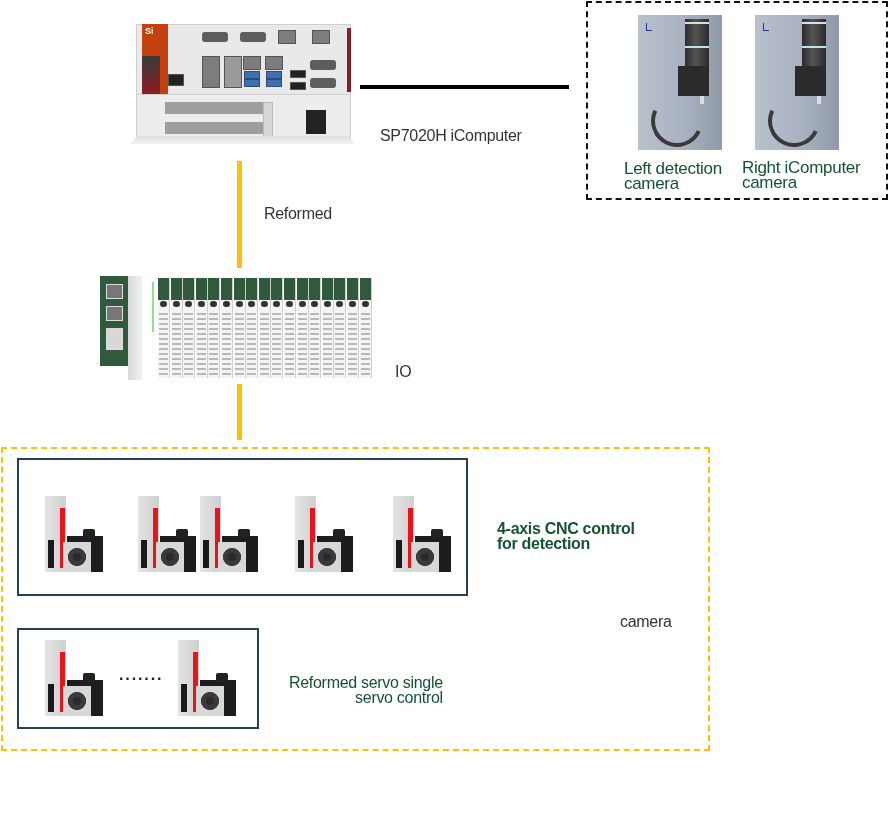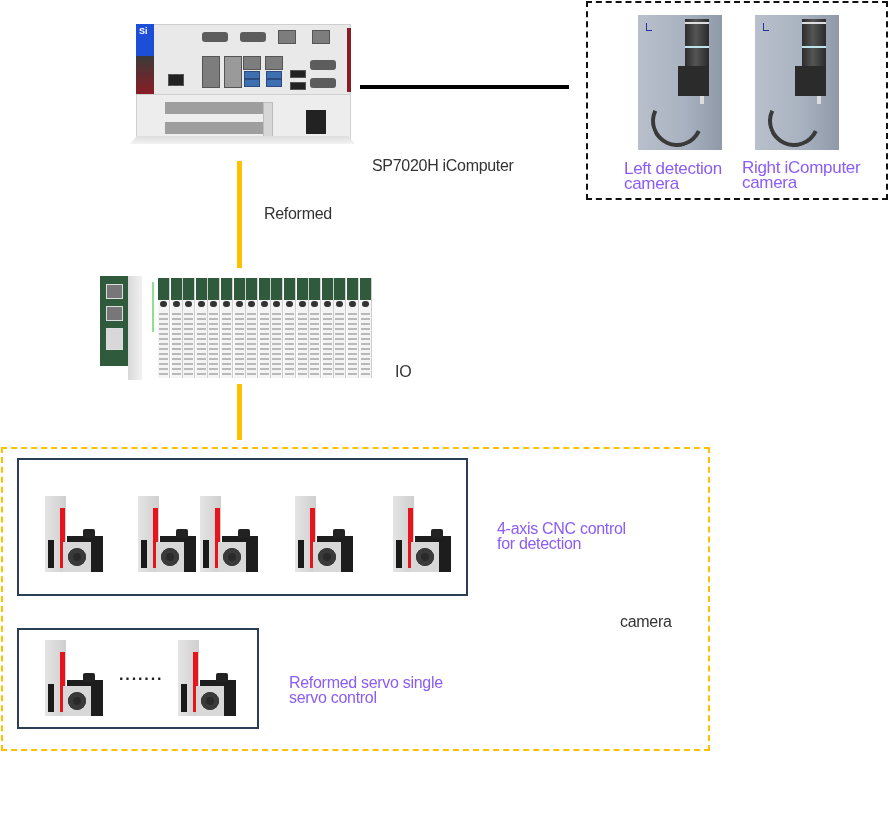--- a/index.html
+++ b/index.html
@@ -1,19 +1,19 @@
 <!DOCTYPE html>
 <html><head>
 <meta charset="utf-8">
 <style>
   html, body { margin:0; padding:0; background:#ffffff; }
   body { width:891px; height:817px; position:relative; overflow:hidden;
          font-family:"Liberation Sans", "DejaVu Sans", sans-serif; color:#333; }
   .label { position:absolute; font-size:16px; color:#333; line-height:16px; letter-spacing:-0.3px; white-space:nowrap; }
-  .label2 { position:absolute; font-size:16px; color:#8b5cf6; line-height:15px; letter-spacing:-0.3px; }
+  .label2 { position:absolute; font-size:16px; color:#14532d; line-height:15px; letter-spacing:-0.3px; }
 
   
   .line-yellow { position:absolute; background:#ffc000; }
   .line-black { position:absolute; background:#000; }
 
   
   .camera-box { position:absolute; left:586px; top:1px; width:302px; height:199px; border:2px dashed #111; box-sizing:border-box; }
   .cam-img { position:absolute; width:84px; height:135px;
              background:linear-gradient(90deg,#b9c0cc 0%,#a9b2c0 55%,#8f99a8 100%); }
   .cam-lens { position:absolute; left:47px; top:4px; width:24px; height:50px;
@@ -23,21 +23,21 @@
   .cam-body { position:absolute; left:40px; top:51px; width:31px; height:30px; background:#2b2b2b; }
   .cam-conn { position:absolute; left:62px; top:81px; width:4px; height:8px; background:#ddd; }
   .cam-cable { position:absolute; left:13px; top:80px; width:52px; height:52px;
                border:4px solid #3a3a3a; border-top-color:transparent; border-right-color:transparent;
                border-radius:50%; transform:rotate(-20deg); box-sizing:border-box; }
   .cam-axis { position:absolute; left:8px; top:8px; width:5px; height:7px; border-left:1px solid #223399; border-bottom:1px solid #223399; }
 
   
   .pc { position:absolute; left:130px; top:18px; width:225px; height:128px; }
   .pc-top { position:absolute; left:6px; top:6px; width:213px; height:70px; background:#e9e9e9; border:1px solid #cfcfcf; }
-  .pc-left { position:absolute; left:6px; top:6px; width:18px; height:70px; background:#1d4ed8; }
+  .pc-left { position:absolute; left:12px; top:6px; width:26px; height:70px; background:#c2410c; }
   .pc-left:after { content:""; position:absolute; left:0; top:32px; width:18px; height:38px; background:linear-gradient(#3a3a3a,#8a1c24); }
   .pc-logo { position:absolute; left:3px; top:2px; font-size:9px; color:#fff; font-weight:bold; }
   .pc-redstripe { position:absolute; left:217px; top:10px; width:4px; height:64px; background:#8a1c24; }
   .pc-bottom { position:absolute; left:6px; top:76px; width:213px; height:46px; background:#ededed; border:1px solid #cfcfcf; }
   .pc-base { position:absolute; left:0; top:118px; width:225px; height:8px;
              background:linear-gradient(#ddd,#f3f3f3); clip-path:polygon(3% 0,97% 0,100% 100%,0 100%); }
   .port { position:absolute; background:#7d7d7d; border:1px solid #555; }
   .usb { position:absolute; background:#3e6fb0; border:1px solid #2a4a80; }
   .dsub { position:absolute; background:#5d5d5d; border-radius:3px; }
   .pci-slot { position:absolute; background:#9e9e9e; }
@@ -101,21 +101,21 @@
   <div class="dsub" style="left:180px;top:60px;width:26px;height:10px;"></div>
   <div class="port" style="left:38px;top:56px;width:14px;height:10px;background:#222;"></div>
 
   <div class="pc-bottom"></div>
   <div class="pci-slot" style="left:35px;top:84px;width:100px;height:12px;"></div>
   <div class="pci-slot" style="left:35px;top:104px;width:100px;height:12px;"></div>
   <div class="pc-bracket" style="left:133px;top:84px;width:8px;height:40px;"></div>
   <div class="pc-term" style="left:176px;top:92px;width:20px;height:24px;"></div>
   <div class="pc-base"></div>
 </div>
-<div class="label" style="left:372px;top:128px;margin-top:30px;">SP7020H iComputer</div>
+<div class="label" style="left:380px;top:128px;">SP7020H iComputer</div>
 
 <div class="line-black" style="left:360px;top:85px;width:209px;height:4px;"></div>
 
 <div class="camera-box"></div>
 <div class="cam-img" style="left:638px;top:15px;">
   <div class="cam-axis"></div>
   <div class="cam-lens"></div>
   <div class="cam-body"></div>
   <div class="cam-conn"></div>
   <div class="cam-cable"></div>
@@ -297,21 +297,21 @@
 <div class="dots" style="left:119px;top:670px;">·······</div>
 <div class="servo" style="left:178px;top:640px;">
   <div class="drive"></div>
   <div class="drive-red"></div>
   <div class="drive-black"></div>
   <div class="motor"></div>
   <div class="motor-conn"></div>
   <div class="motor-face"></div>
 </div>
 
-<div class="label2" style="left:497px;top:521px;">
+<div class="label2" style="left:497px;top:521px;font-weight:bold;">
   <div>4-axis CNC control</div>
   <div>for detection</div>
 </div>
-<div class="label2" style="left:289px;top:675px;">
+<div class="label2" style="left:289px;top:675px;text-align:right;">
   <div>Reformed servo single</div>
   <div>servo control</div>
 </div>
 <div class="label" style="left:620px;top:614px;">camera</div>
 
 </body></html>

